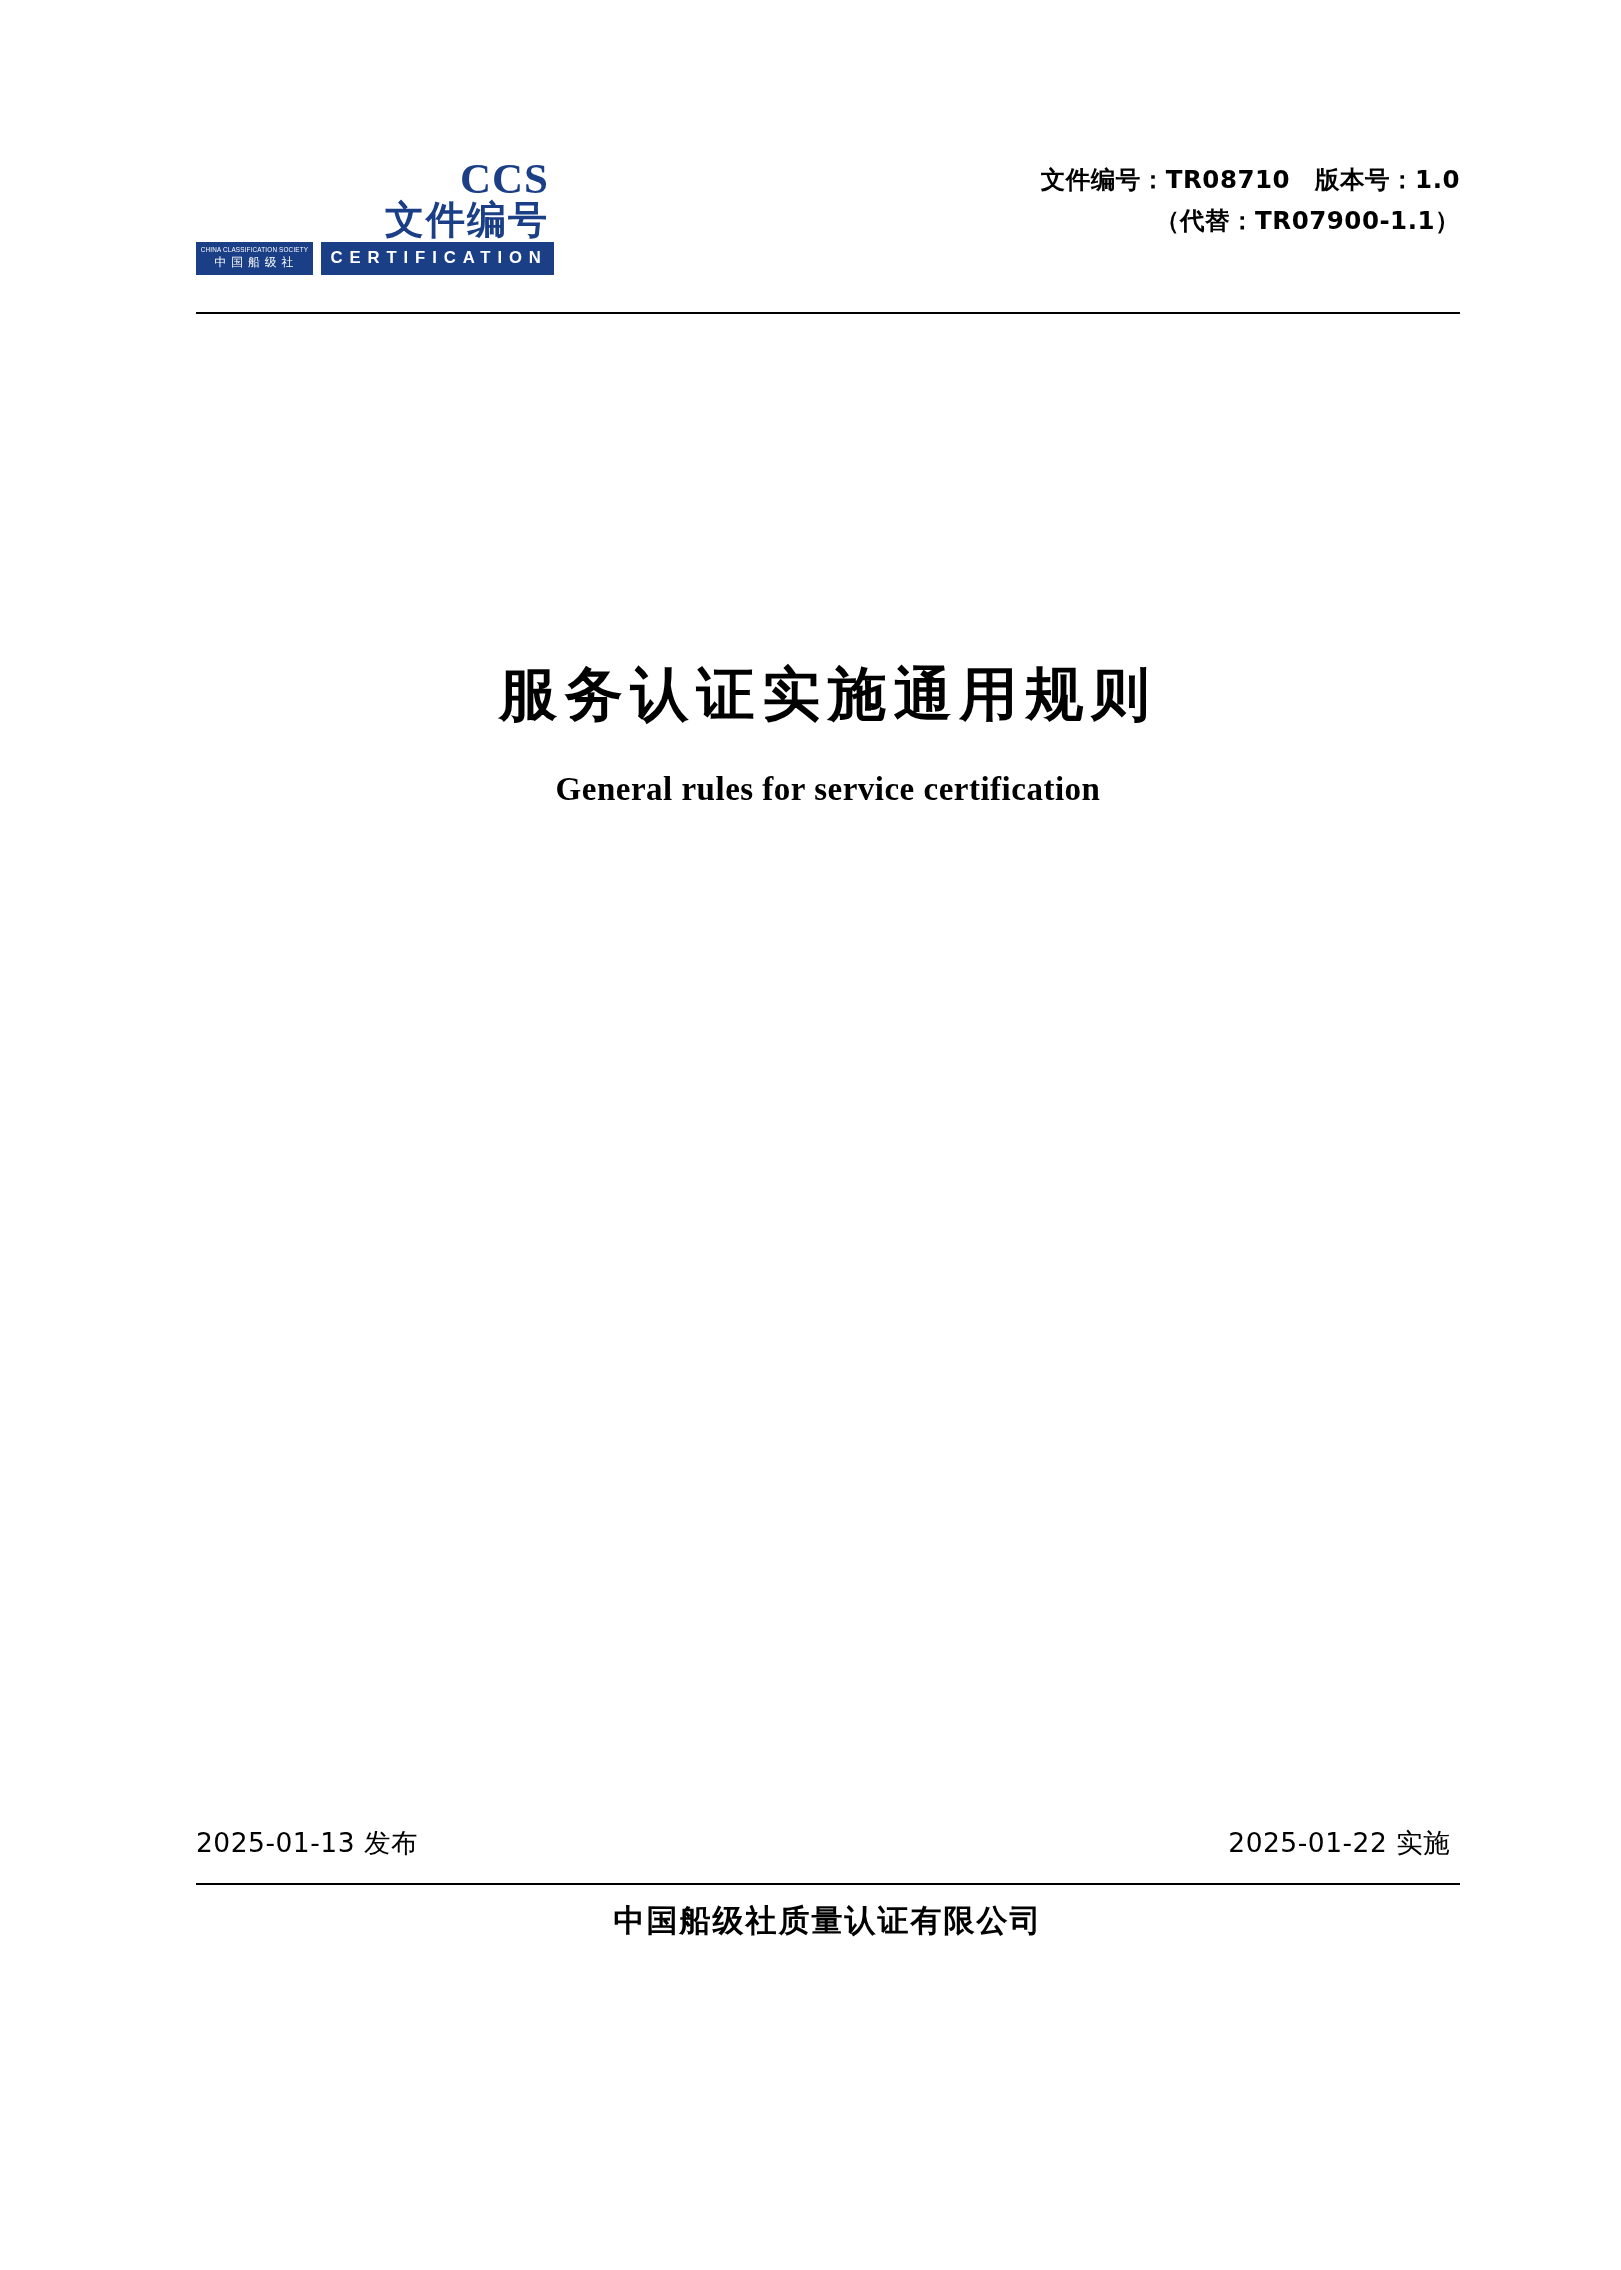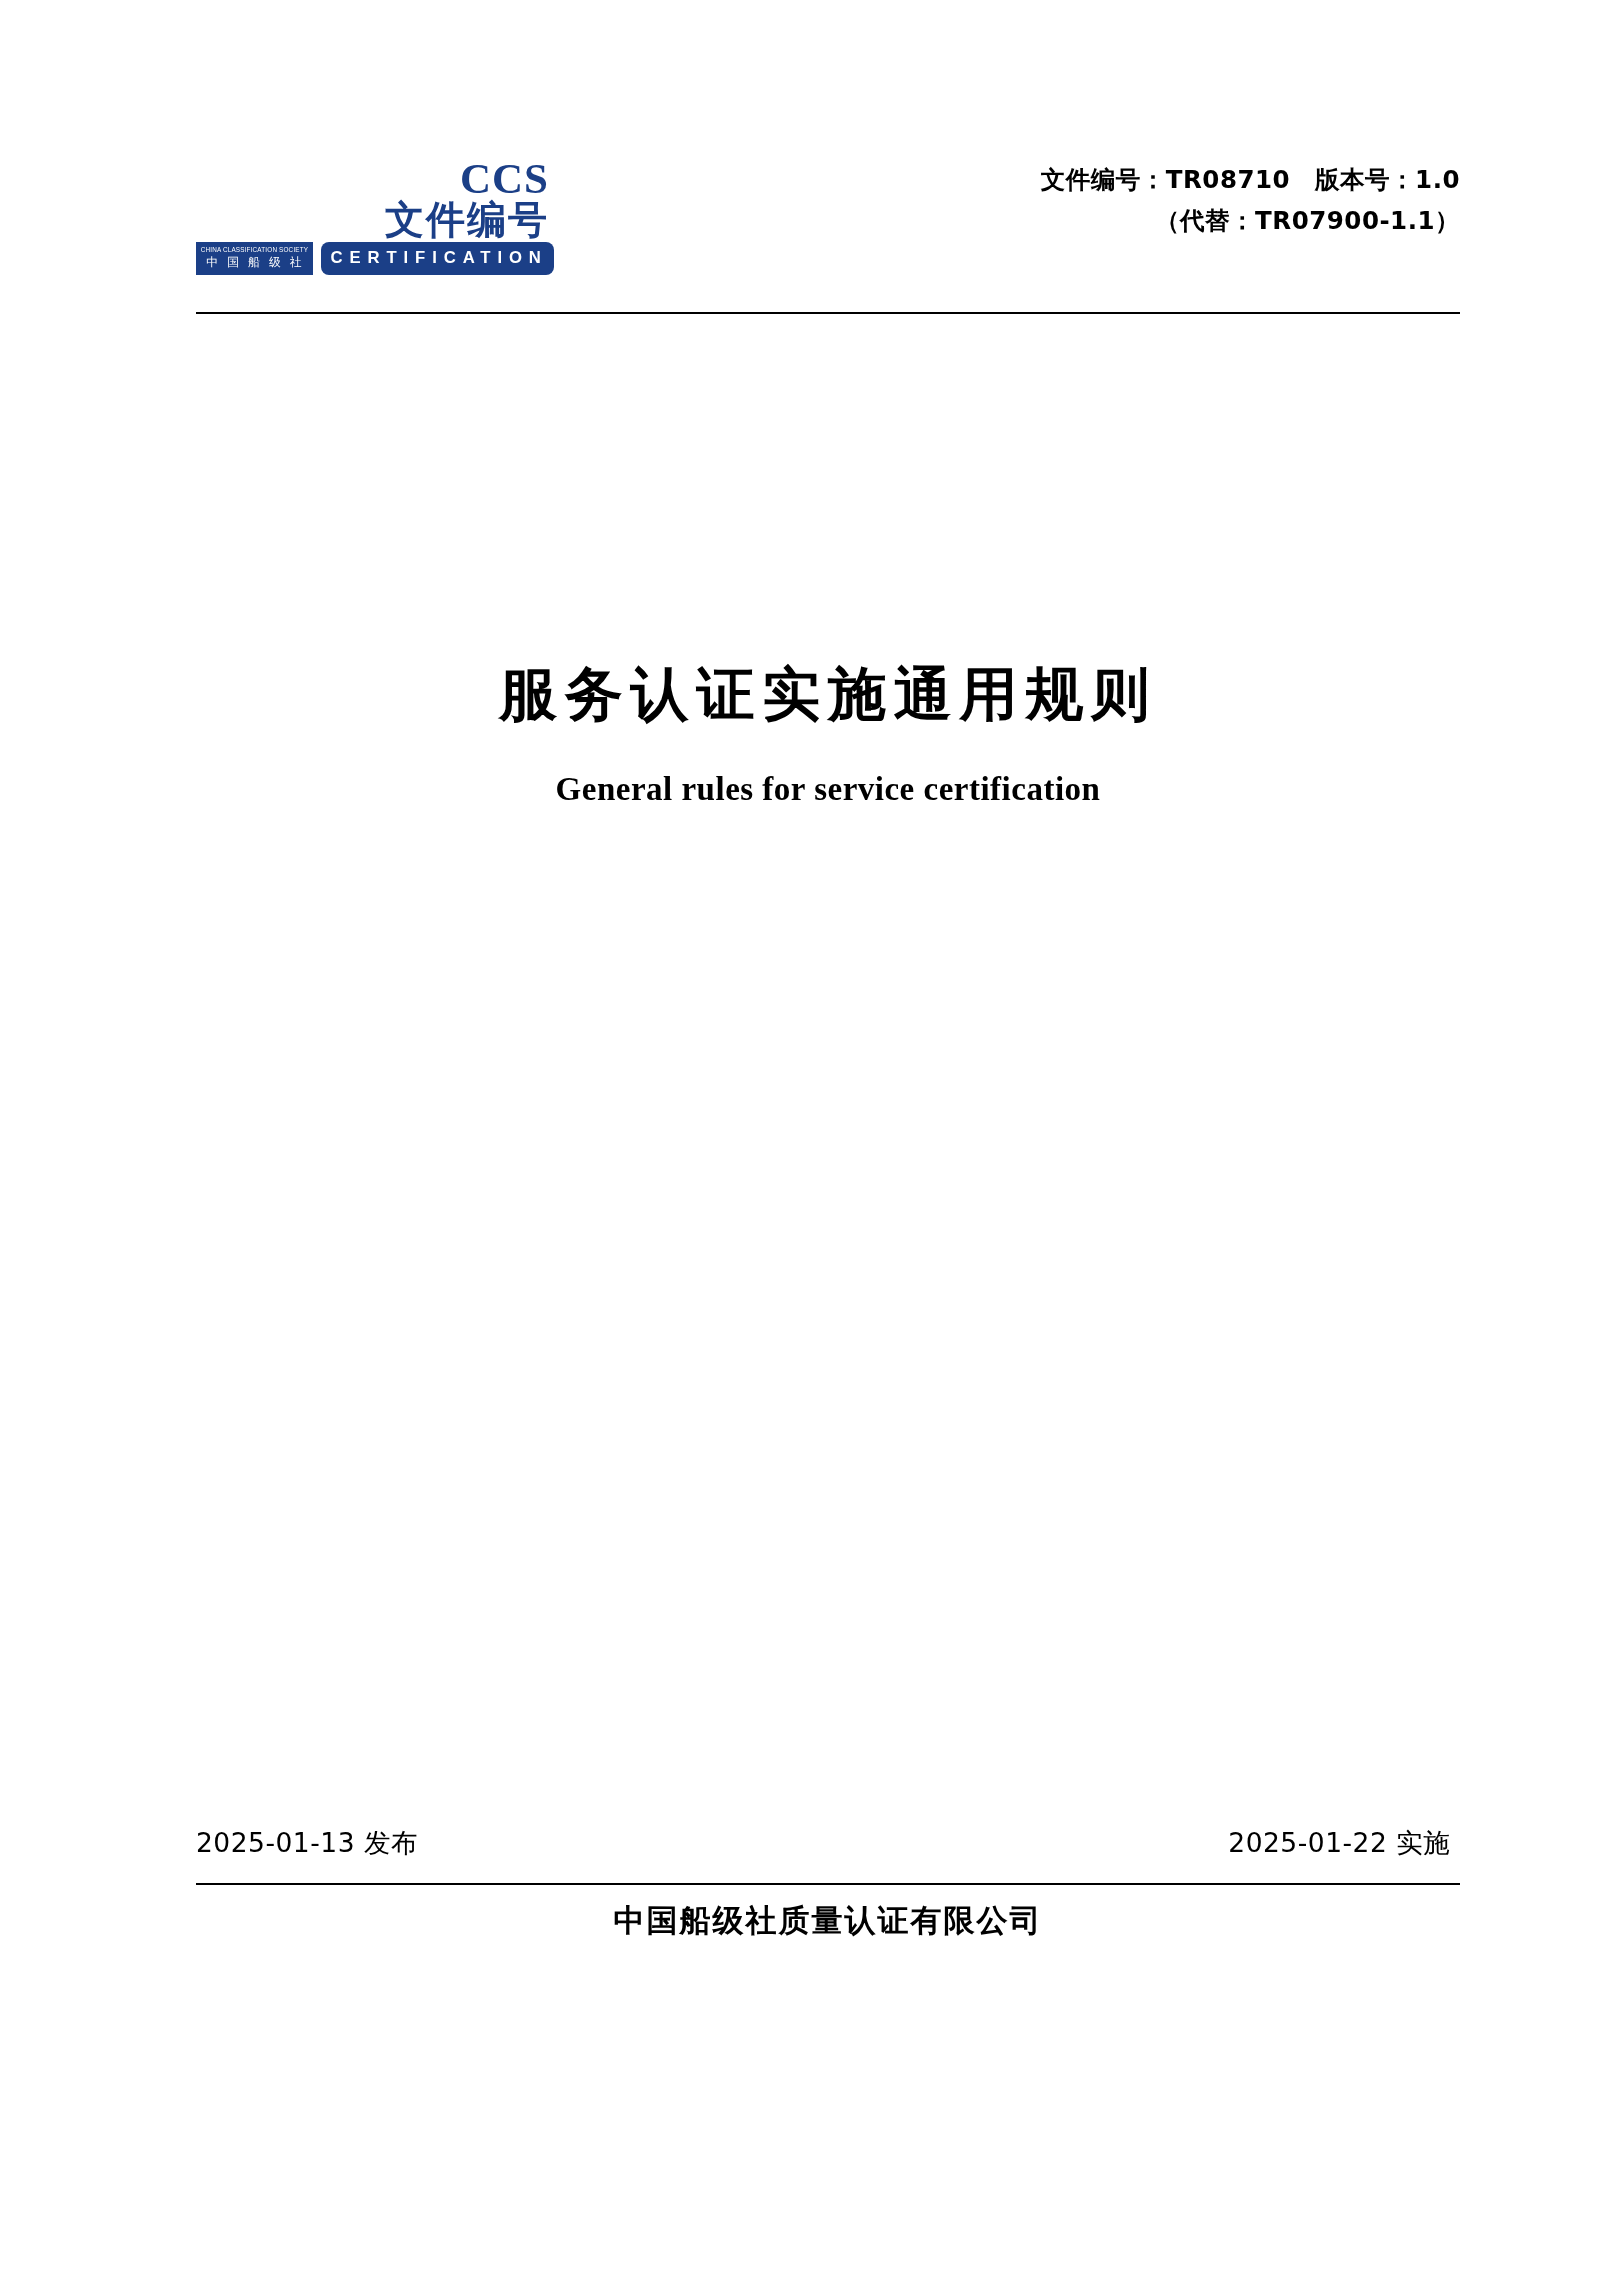--- a/index.html
+++ b/index.html
@@ -80,42 +80,41 @@
   }
   .logo-bar-top {
     font-size: 6.9px;
     color: #ffffff;
     font-family: "Liberation Sans", sans-serif;
     letter-spacing: 0.2px;
     transform: scaleX(0.92);
     white-space: nowrap;
   }
   .logo-bar-bottom {
-    font-family: Liberation Mono, monospace;
+    font-family: Liberation Serif, serif;
     font-size: 11.8px;
     color: #ffffff;
     letter-spacing: 1px;
     margin-top: 2px;
   }
   .logo-cert {
     font-family: "Liberation Sans", sans-serif;
     font-size: 16.7px;
     font-weight: bold;
     letter-spacing: 6.9px;
     color: #1b3f87;
     background: #1b3f87;
     color: #ffffff;
     padding: 3.9px 5.9px 3.9px 9.8px;
     margin-left: 7.8px;
     height: 33px;
     box-sizing: border-box;
     display: flex;
     align-items: center;
     white-space: nowrap;
-    border-radius: 8px;
   }
 
   .header-meta {
     position: absolute;
     right: 0;
     top: 11.8px;
     text-align: right;
     font-family: "DejaVu Sans", sans-serif;
     font-weight: bold;
     font-size: 24.5px;

